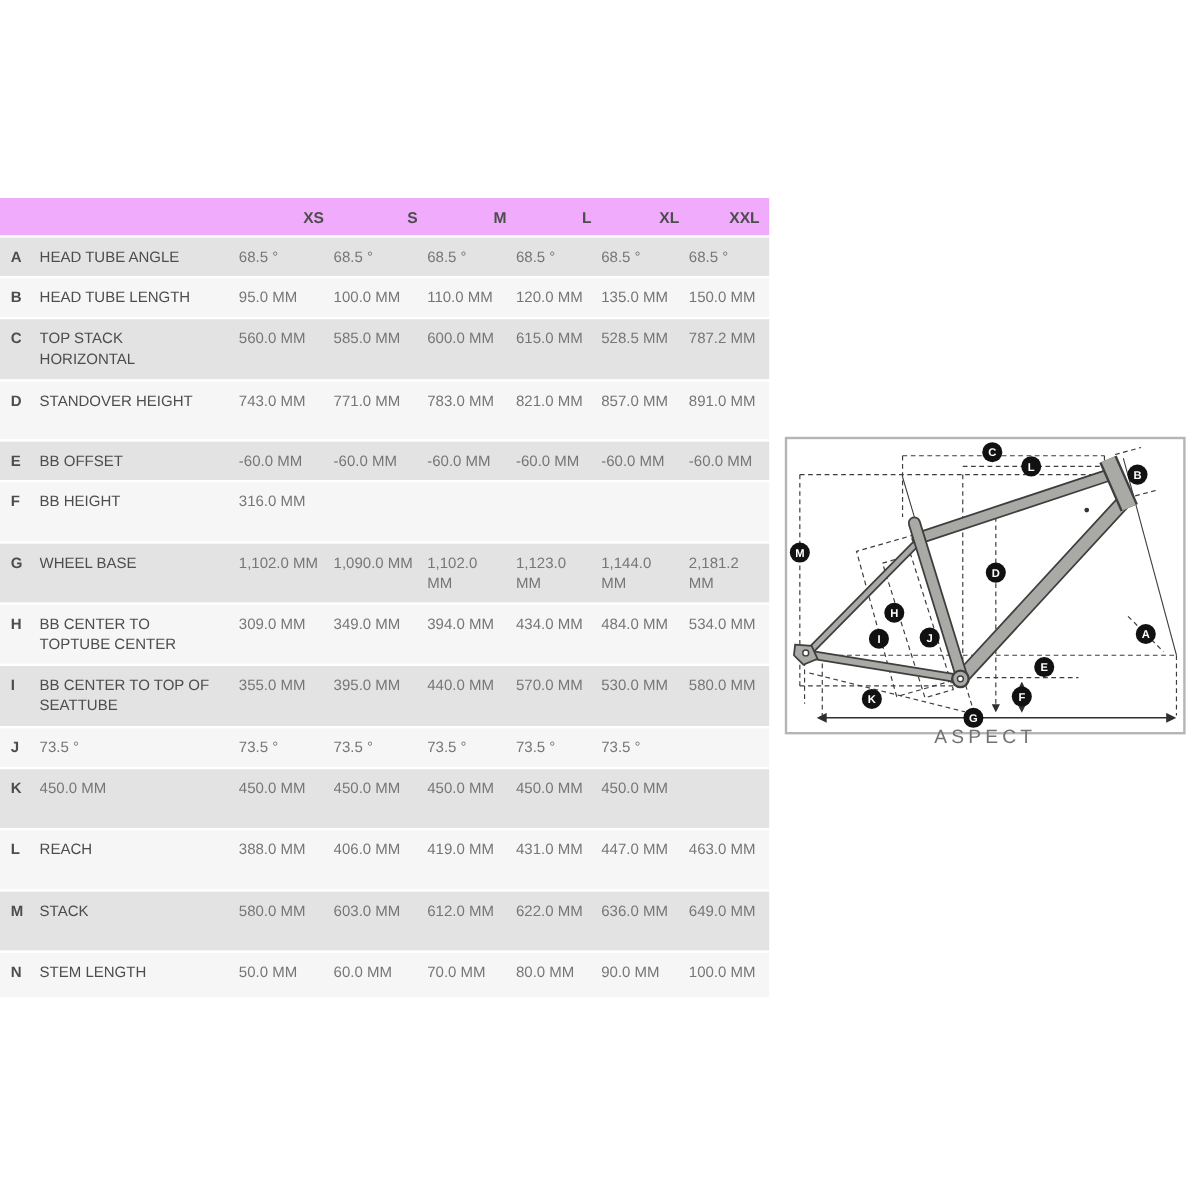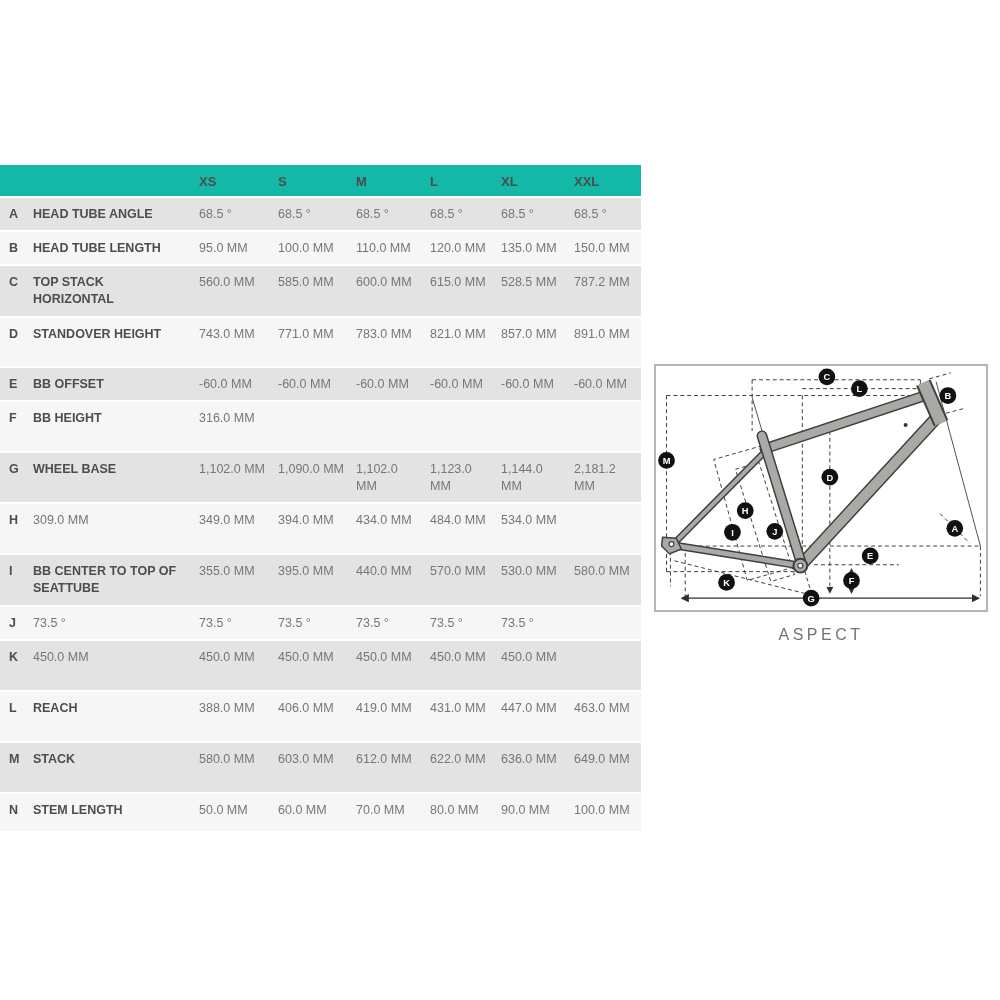--- a/index.html
+++ b/index.html
@@ -10,37 +10,37 @@
   
   .geo-table{position:absolute;left:0;top:165px;width:641px;}
   .t-row{
     display:grid;
     grid-template-columns:33px 166px 79px 78px 74px 71px 73px 67px;
     margin-bottom:2px;
     box-sizing:border-box;
   }
   .t-row.shade-a{background:#e3e3e3;}
   .t-row.shade-b{background:#f6f6f6;}
-  .t-row.t-header{background:#14b8a6;}
+  .t-row.t-header{background:#f0abfc;text-align:right;}
   .t-cell{
     padding-top:8px;line-height:1.32;font-size:12.5px;color:#767676;
     box-sizing:border-box;overflow:hidden;
   }
   .t-colhead{font-weight:bold;color:#4d4d4d;font-size:13px;padding-right:8px;}
   .c-letter{font-weight:bold;color:#4d4d4d;padding-left:9px;}
-  .c-name{font-weight:bold;color:#4d4d4d;padding-right:16px;}
+  .c-name{font-weight:normal;color:#4d4d4d;padding-right:16px;}
   .c-val{padding-right:10px;}
   
   .diagram-box{
     position:absolute;left:654px;top:364px;width:334px;height:248px;
     border:2px solid #b5b5b5;box-sizing:border-box;background:#fff;
   }
   .diagram-box svg{display:block;width:330px;height:244px;}
   .diagram-caption{
-    position:absolute;left:654px;top:624px;width:334px;height:22px;
+    position:absolute;left:654px;top:604px;width:334px;height:22px;
     text-align:center;font-size:16px;letter-spacing:3.5px;color:#737373;
     font-weight:400;line-height:22px;
   }
 </style>
 </head>
 <body>
 
 <div class="page">
 
   <div class="geo-table">
@@ -119,20 +119,21 @@
         <div class="t-cell c-name">WHEEL BASE</div>
         <div class="t-cell c-val">1,102.0 MM</div>
         <div class="t-cell c-val">1,090.0 MM</div>
         <div class="t-cell c-val">1,102.0 MM</div>
         <div class="t-cell c-val">1,123.0 MM</div>
         <div class="t-cell c-val">1,144.0 MM</div>
         <div class="t-cell c-val">2,181.2 MM</div>
       </div>
       <div class="t-row shade-b" style="height: 49px;">
         <div class="t-cell c-letter">H</div>
+        <div class="t-cell c-name">BB CENTER TO TOPTUBE CENTER</div>
         <div class="t-cell c-val">309.0 MM</div>
         <div class="t-cell c-val">349.0 MM</div>
         <div class="t-cell c-val">394.0 MM</div>
         <div class="t-cell c-val">434.0 MM</div>
         <div class="t-cell c-val">484.0 MM</div>
         <div class="t-cell c-val">534.0 MM</div>
       </div>
       <div class="t-row shade-a" style="height: 50px;">
         <div class="t-cell c-letter">I</div>
         <div class="t-cell c-name">BB CENTER TO TOP OF SEATTUBE</div>

